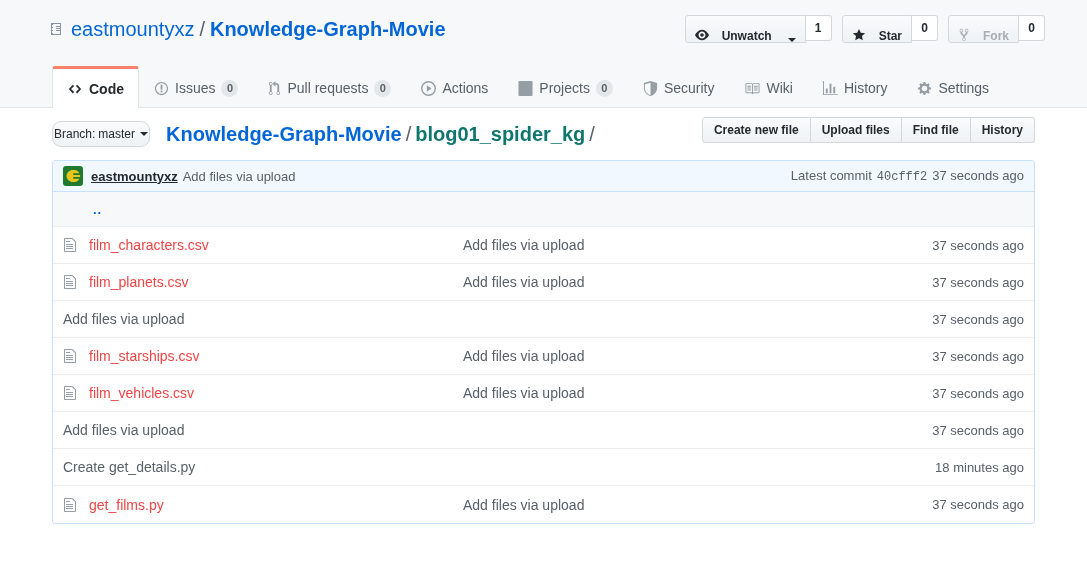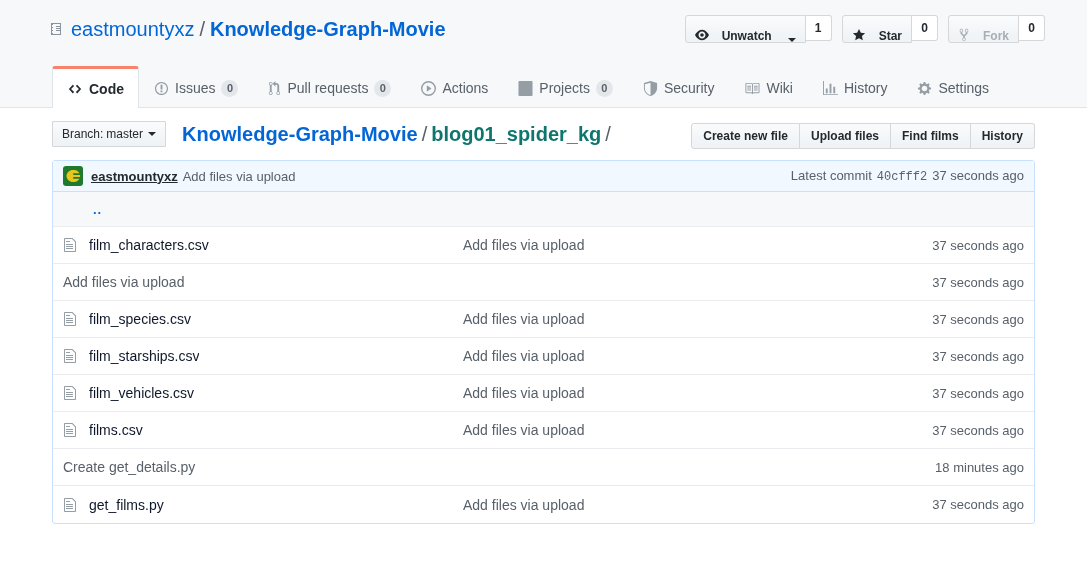--- a/index.html
+++ b/index.html
@@ -150,44 +150,44 @@
 
   .subnav {
     position: relative;
     height: 52px;
     margin: 0 52px;
     display: flex; align-items: center;
   }
   .branch-btn {
     display: flex; align-items: center;
     height: 26px;
-    padding: 0 9px;
+    padding: 0 1px;
     font-size: 12px;
     color: #24292e;
     background: linear-gradient(#fafbfc, #eff3f6 90%);
     border: 1px solid #d5d8da;
-    border-radius: 1px;
+    border-radius: 9px;
     white-space: nowrap;
   }
   .branch-btn b { font-weight: normal; margin-left: 3px; }
   .breadcrumb {
     margin-left: 16px;
     font-size: 20px;
     font-weight: bold;
     color: #24292e;
     line-height: 1;
     white-space: nowrap;
   }
   .breadcrumb .bc-link { color: #0366d6; text-decoration: none; }
   .breadcrumb .bc-slash { color: #586069; font-weight: 300; margin: 0 4px; }
   .breadcrumb .bc-current { color: #0f766e; }
 
   .file-actions {
     position: absolute;
-    right: 0; top: 15px;
+    right: 0; top: 9px;
     display: flex;
   }
   .fa-btn {
     display: flex; align-items: center;
     height: 26px;
     padding: 0 11px;
     font-size: 12px;
     font-weight: bold;
     color: #24292e;
     background: linear-gradient(#fafbfc, #eff3f6 90%);
@@ -277,21 +277,21 @@
     min-width: 0;
   }
   .file-ico {
     width: 16px; height: 16px;
     margin-right: 10px;
     color: #959da5;
     display: inline-flex; align-items: center;
     flex: none;
   }
   .file-link {
-    color: #0f172a;
+    color: #ef4444;
     text-decoration: none;
     white-space: nowrap; overflow: hidden; text-overflow: ellipsis; text-align: center;
   }
   .cell-msg {
     flex: 1 1 auto;
     color: #586069;
     font-size: 14px;
     white-space: nowrap; overflow: hidden; text-overflow: ellipsis;
     padding-right: 16px;
   }
@@ -460,21 +460,21 @@
       <span class="caret-dn" style="margin-left:5px;"></span>
     </span>
 
     <div class="breadcrumb">
       <a class="bc-link" href="#">Knowledge-Graph-Movie</a><span class="bc-slash">/</span><span class="bc-current">blog01_spider_kg</span><span class="bc-slash">/</span>
     </div>
 
     <div class="file-actions">
       <span class="fa-btn">Create new file</span>
       <span class="fa-btn">Upload files</span>
-      <span class="fa-btn">Find films</span>
+      <span class="fa-btn">Find file</span>
       <span class="fa-btn">History</span>
     </div>
   </div>
 
   <div class="file-box">
 
     <div class="commit-bar">
       <span class="avatar">
         <svg class="e-glyph" viewBox="0 0 16 12" aria-hidden="true">
           <path d="M14.5 3.2A6.6 6.6 0 0 0 8 0C4.4 0 1.5 2.7 1.5 6s2.9 6 6.5 6a6.6 6.6 0 0 0 6.5-3.2H8.2V7.1h6.9V4.9H8.2V3.2h6.3z" fill="#e8c51d"></path>
@@ -501,33 +501,33 @@
           <path d="M6 5H2V4h4v1zM2 8h7V7H2v1zm0 2h7V9H2v1zm0 2h7v-1H2v1zm10-7.5V14c0 .55-.45 1-1 1H1c-.55 0-1-.45-1-1V2c0-.55.45-1 1-1h7.5L12 4.5zM11 5L8 2H1v12h10V5z"></path>
         </svg>
       </span>
       <a class="file-link" href="#">film_characters.csv</a>
     </div>
     <div class="cell-msg">Add files via upload</div>
     <div class="cell-age">37 seconds ago</div>
   </div>
 
   <div class="file-row">
-    <div class="cell-msg">Add files via upload</div>
-    <div class="cell-age">37 seconds ago</div>
-  </div>
-
-  <div class="file-row">
     <div class="cell-name">
       <span class="file-ico">
         <svg width="14" height="16" viewBox="0 0 12 16" fill="currentColor" aria-hidden="true">
           <path d="M6 5H2V4h4v1zM2 8h7V7H2v1zm0 2h7V9H2v1zm0 2h7v-1H2v1zm10-7.5V14c0 .55-.45 1-1 1H1c-.55 0-1-.45-1-1V2c0-.55.45-1 1-1h7.5L12 4.5zM11 5L8 2H1v12h10V5z"></path>
         </svg>
       </span>
-      <a class="file-link" href="#">film_species.csv</a>
-    </div>
+      <a class="file-link" href="#">film_planets.csv</a>
+    </div>
+    <div class="cell-msg">Add files via upload</div>
+    <div class="cell-age">37 seconds ago</div>
+  </div>
+
+  <div class="file-row">
     <div class="cell-msg">Add files via upload</div>
     <div class="cell-age">37 seconds ago</div>
   </div>
 
   <div class="file-row">
     <div class="cell-name">
       <span class="file-ico">
         <svg width="14" height="16" viewBox="0 0 12 16" fill="currentColor" aria-hidden="true">
           <path d="M6 5H2V4h4v1zM2 8h7V7H2v1zm0 2h7V9H2v1zm0 2h7v-1H2v1zm10-7.5V14c0 .55-.45 1-1 1H1c-.55 0-1-.45-1-1V2c0-.55.45-1 1-1h7.5L12 4.5zM11 5L8 2H1v12h10V5z"></path>
         </svg>
@@ -545,44 +545,36 @@
           <path d="M6 5H2V4h4v1zM2 8h7V7H2v1zm0 2h7V9H2v1zm0 2h7v-1H2v1zm10-7.5V14c0 .55-.45 1-1 1H1c-.55 0-1-.45-1-1V2c0-.55.45-1 1-1h7.5L12 4.5zM11 5L8 2H1v12h10V5z"></path>
         </svg>
       </span>
       <a class="file-link" href="#">film_vehicles.csv</a>
     </div>
     <div class="cell-msg">Add files via upload</div>
     <div class="cell-age">37 seconds ago</div>
   </div>
 
   <div class="file-row">
+    <div class="cell-msg">Add files via upload</div>
+    <div class="cell-age">37 seconds ago</div>
+  </div>
+
+  <div class="file-row">
+    <div class="cell-msg">Create get_details.py</div>
+    <div class="cell-age">18 minutes ago</div>
+  </div>
+
+  <div class="file-row">
     <div class="cell-name">
       <span class="file-ico">
         <svg width="14" height="16" viewBox="0 0 12 16" fill="currentColor" aria-hidden="true">
           <path d="M6 5H2V4h4v1zM2 8h7V7H2v1zm0 2h7V9H2v1zm0 2h7v-1H2v1zm10-7.5V14c0 .55-.45 1-1 1H1c-.55 0-1-.45-1-1V2c0-.55.45-1 1-1h7.5L12 4.5zM11 5L8 2H1v12h10V5z"></path>
         </svg>
       </span>
-      <a class="file-link" href="#">films.csv</a>
-    </div>
-    <div class="cell-msg">Add files via upload</div>
-    <div class="cell-age">37 seconds ago</div>
-  </div>
-
-  <div class="file-row">
-    <div class="cell-msg">Create get_details.py</div>
-    <div class="cell-age">18 minutes ago</div>
-  </div>
-
-  <div class="file-row">
-    <div class="cell-name">
-      <span class="file-ico">
-        <svg width="14" height="16" viewBox="0 0 12 16" fill="currentColor" aria-hidden="true">
-          <path d="M6 5H2V4h4v1zM2 8h7V7H2v1zm0 2h7V9H2v1zm0 2h7v-1H2v1zm10-7.5V14c0 .55-.45 1-1 1H1c-.55 0-1-.45-1-1V2c0-.55.45-1 1-1h7.5L12 4.5zM11 5L8 2H1v12h10V5z"></path>
-        </svg>
-      </span>
       <a class="file-link" href="#">get_films.py</a>
     </div>
     <div class="cell-msg">Add files via upload</div>
     <div class="cell-age">37 seconds ago</div>
   </div>
 </div>
 
   </div>
 </div>
 

